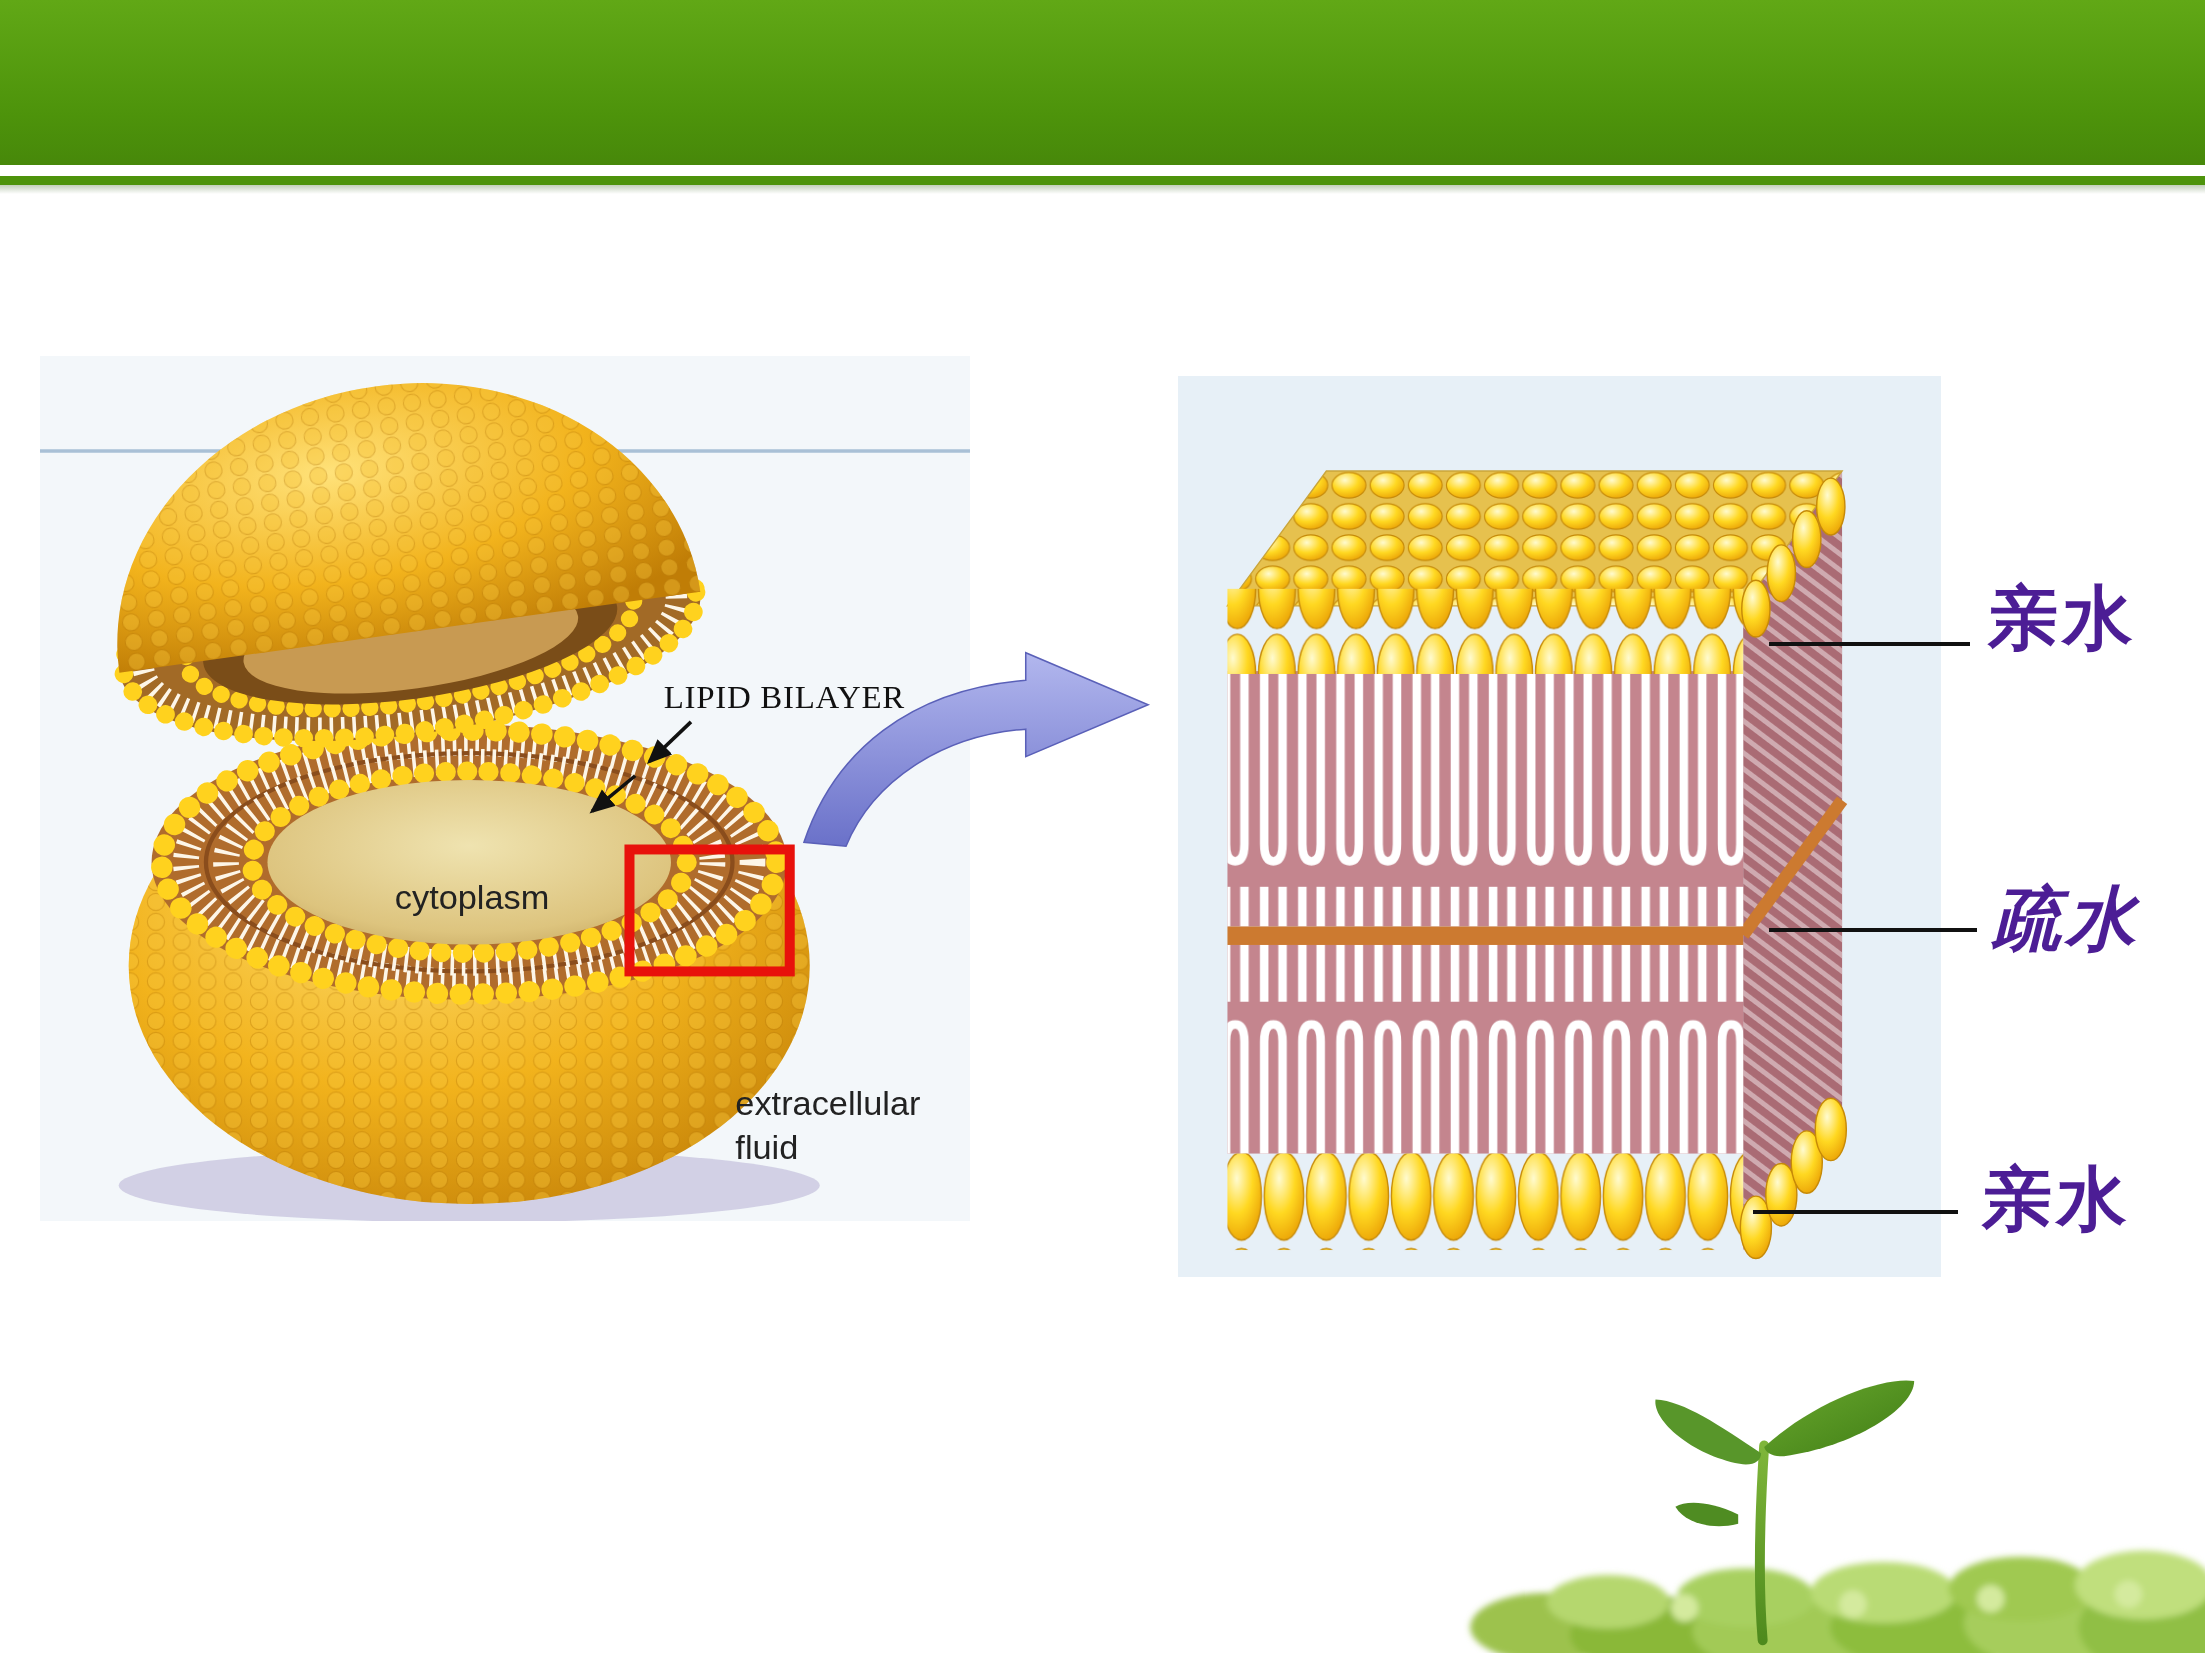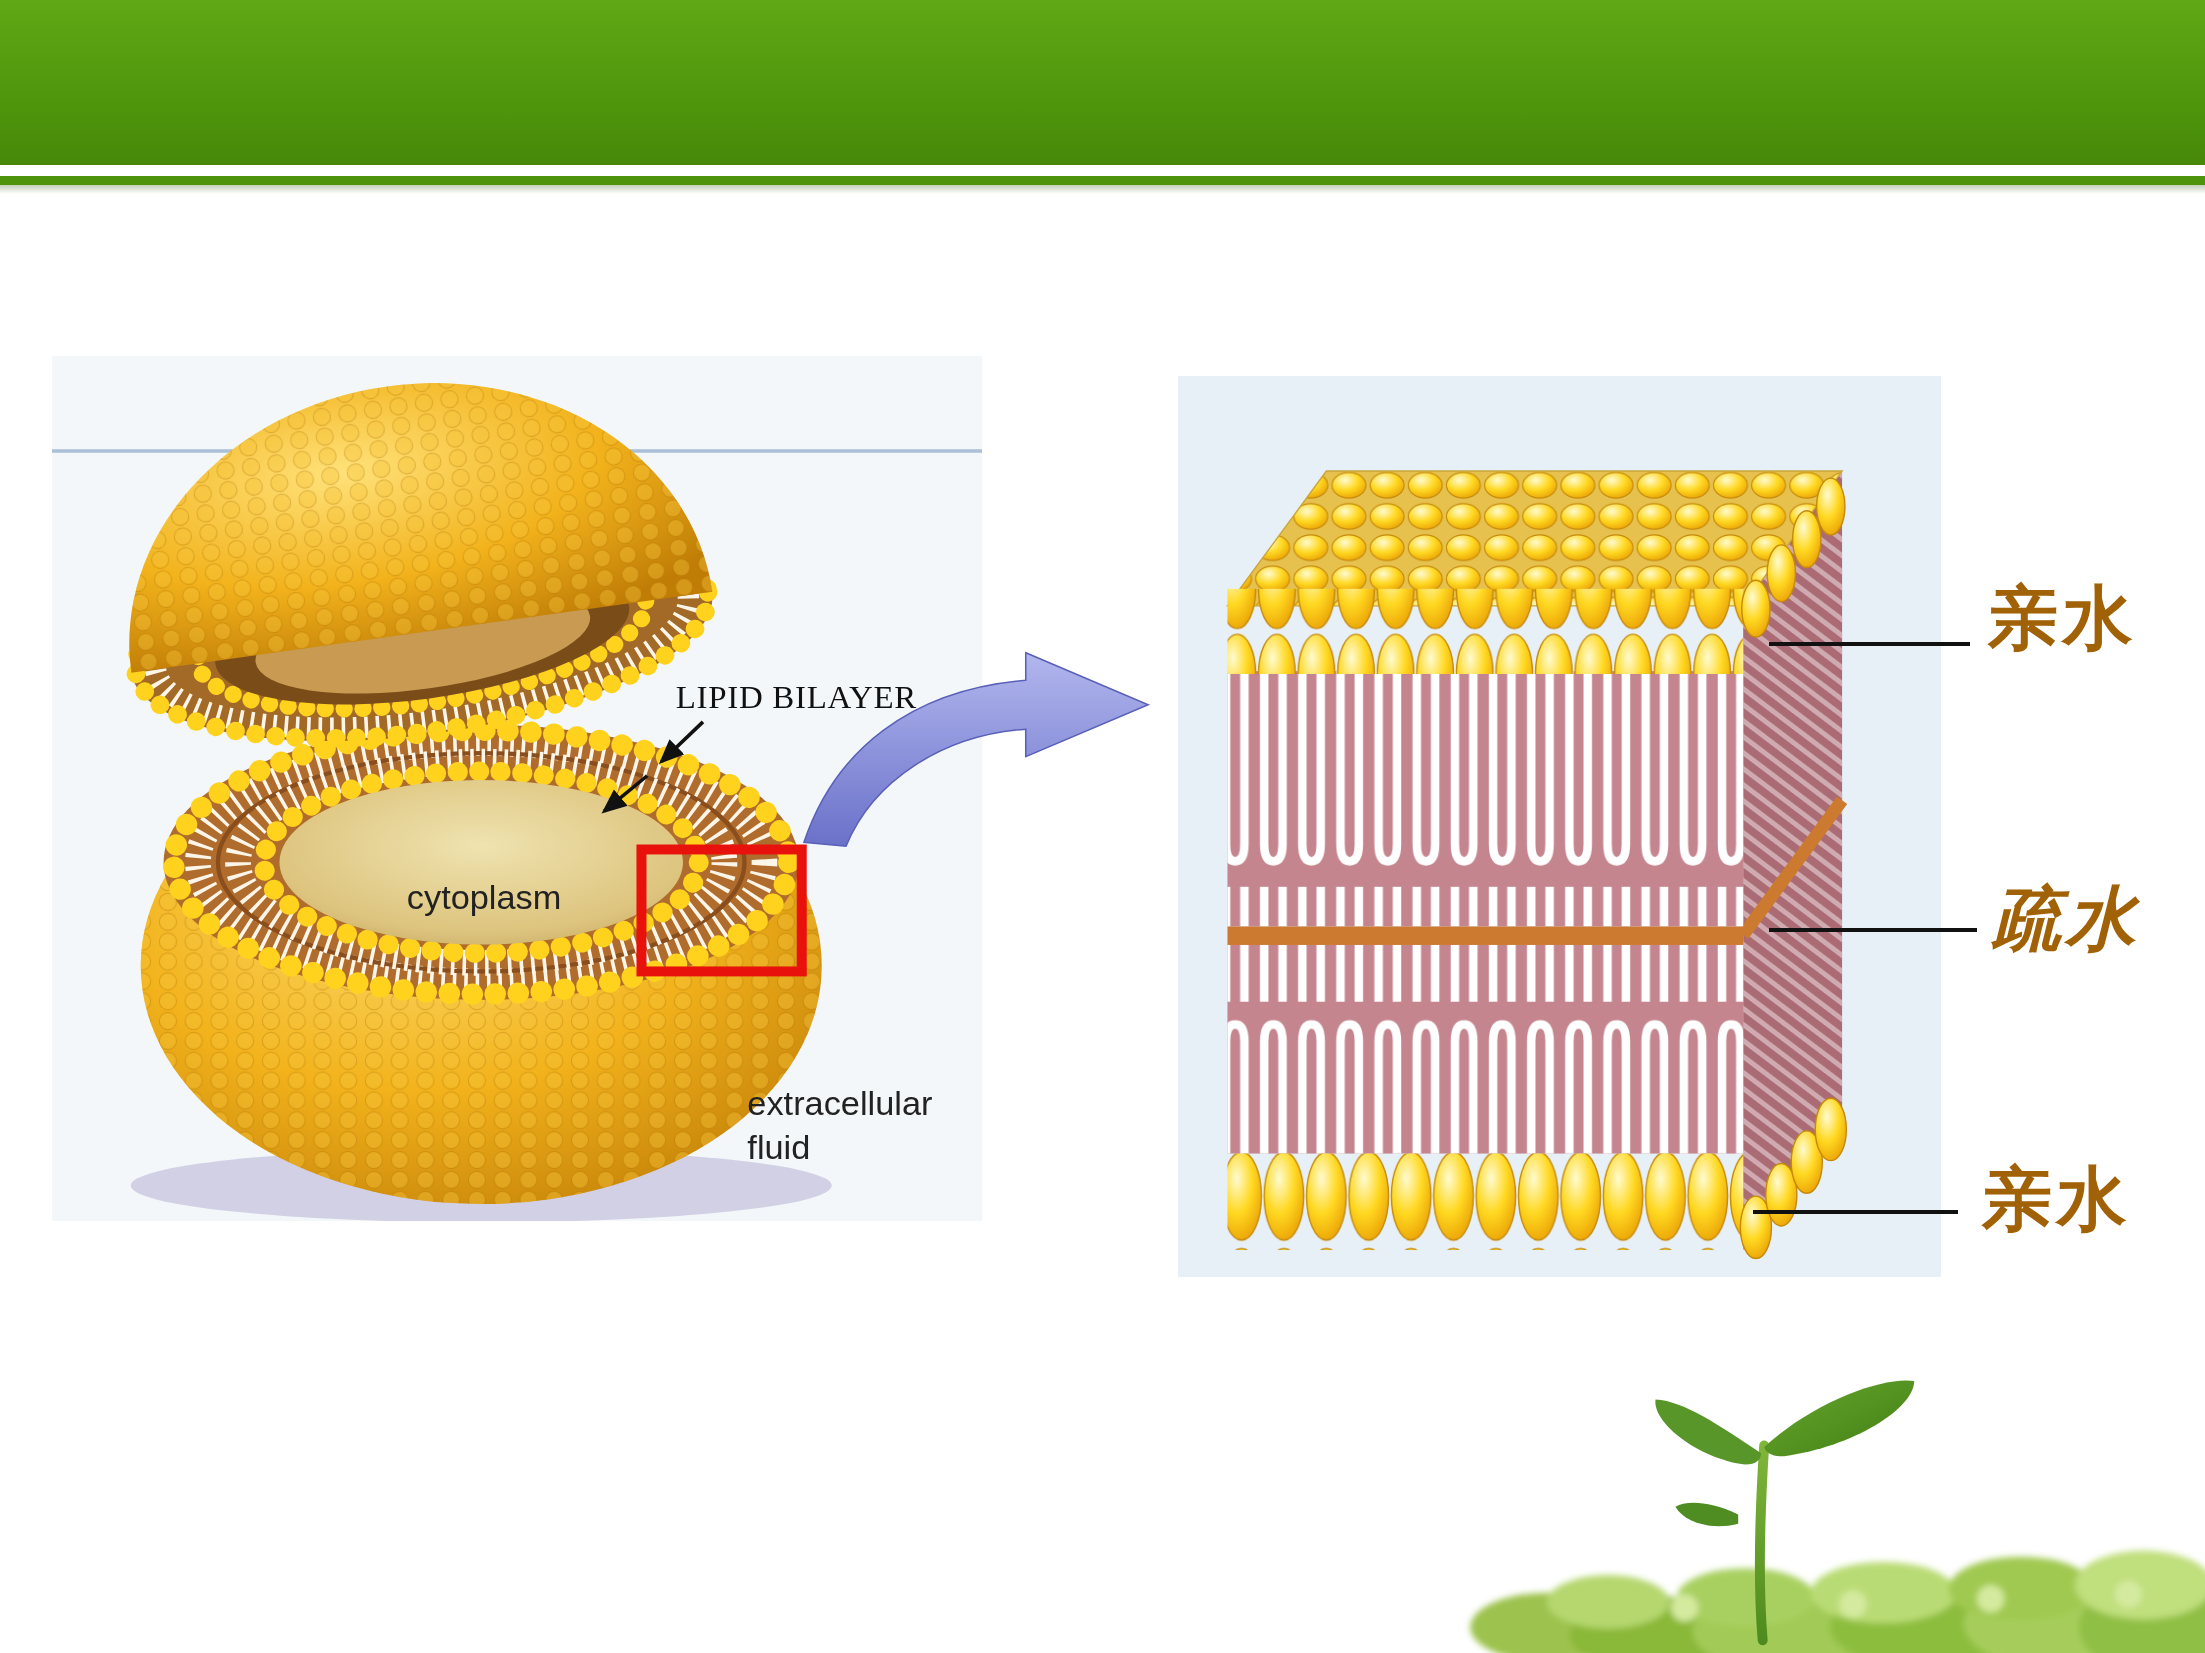--- a/index.html
+++ b/index.html
@@ -10,33 +10,33 @@
   
   .header-bar{
     position:absolute; left:0; top:0; width:100%; height:165px;
     background:linear-gradient(180deg,#61a816 0%, #4d930b 70%, #47880a 100%);
   }
   .header-gap{position:absolute; left:0; top:165px; width:100%; height:10.7px; background:#ffffff;}
   .header-accent{position:absolute; left:0; top:176px; width:100%; height:9.2px; background:#4d930b;}
   .header-shadow{position:absolute; left:0; top:185px; width:100%; height:9.2px;
     background:linear-gradient(180deg,#c2cfba 0%, #ffffff 100%);}
   
-  .left-figure{position:absolute; left:52px; top:356px; width:930px; height:865px;}
+  .left-figure{position:absolute; left:40px; top:356px; width:930px; height:865px;}
   .right-figure{position:absolute; left:1178px; top:376px; width:763px; height:901px;}
   .left-figure svg,.right-figure svg,.zoom-arrow svg,.plant svg{width:100%; height:100%; display:block;}
   
   .zoom-arrow{position:absolute; left:781px; top:590px; width:413px; height:260px;}
   
   .pointer-line{position:absolute; height:3.8px; background:#111111;}
   .pointer-line.l1{left:1769px; top:642px;  width:201px;}
   .pointer-line.l2{left:1769px; top:928px; width:208px;}
   .pointer-line.l3{left:1753px; top:1210px; width:205px;}
   .cn-label{
     position:absolute; font-family:"Liberation Serif", serif; font-weight:700;
-    font-size:70px; line-height:1.1; color:#a16207; letter-spacing:4.6px; white-space:nowrap;
+    font-size:70px; line-height:1.1; color:#4c1d95; letter-spacing:4.6px; white-space:nowrap;
   }
   .cn-label.l1{left:1988px; top:580px;}
   .cn-label.l2{left:1991px; top:881px;font-style:italic;}
   .cn-label.l3{left:1982px; top:1161px;}
   
   .plant{position:absolute; left:1455px; top:1355px; width:750px; height:299px;}
 </style>
 </head>
 <body>
 

